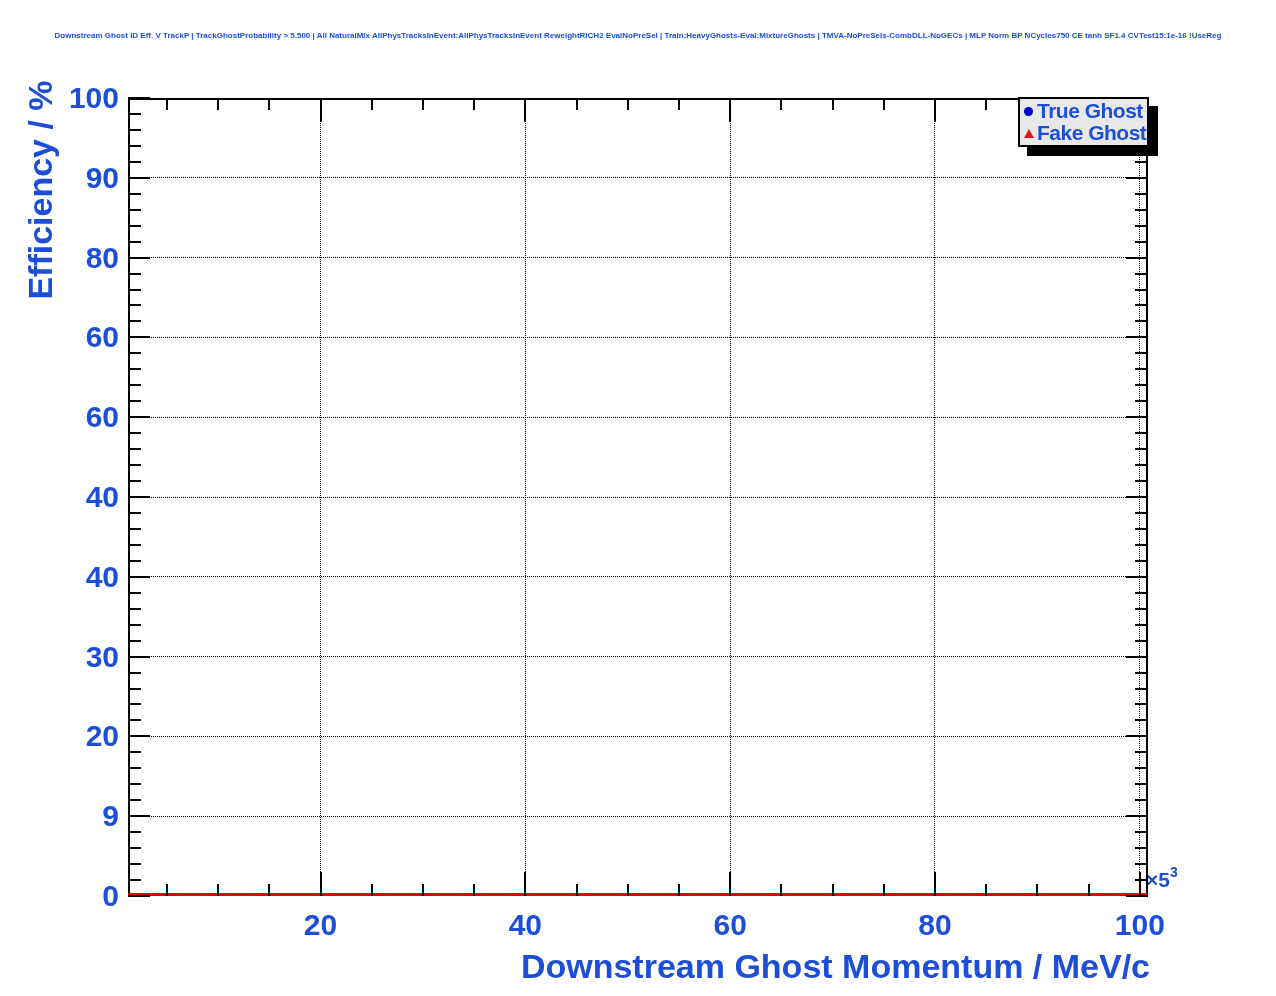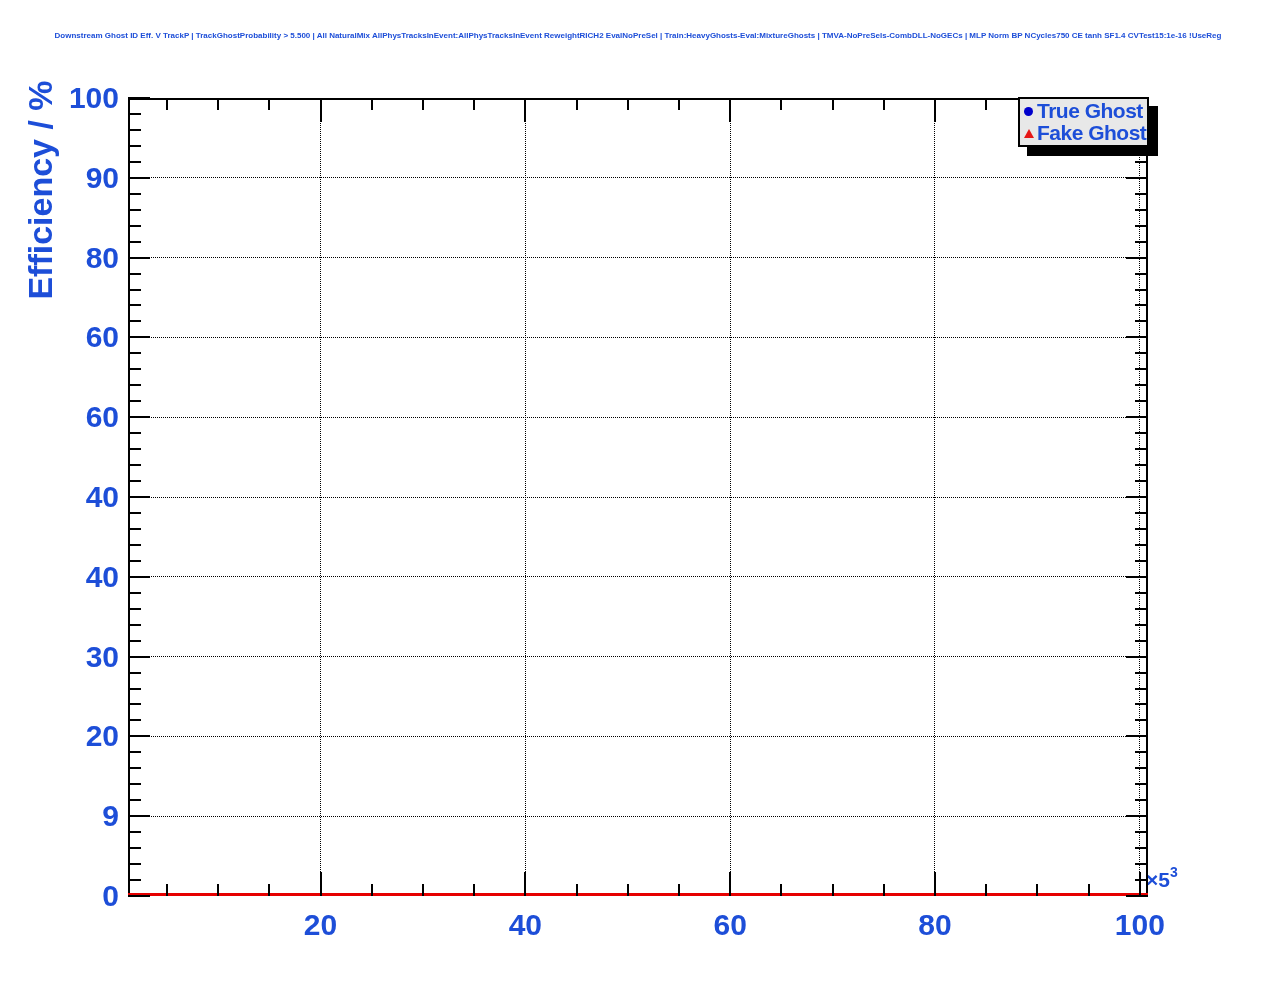--- a/index.html
+++ b/index.html
@@ -198,20 +198,21 @@
       <div class="tick" style="top: 62.84px; left: 0px; height: 2px; width: 13px;"></div>
       <div class="tick" style="top: 62.84px; right: 0px; height: 2px; width: 13px;"></div>
       <div class="tick" style="top: 46.88px; left: 0px; height: 2px; width: 13px;"></div>
       <div class="tick" style="top: 46.88px; right: 0px; height: 2px; width: 13px;"></div>
       <div class="tick" style="top: 30.92px; left: 0px; height: 2px; width: 13px;"></div>
       <div class="tick" style="top: 30.92px; right: 0px; height: 2px; width: 13px;"></div>
       <div class="tick" style="top: 14.96px; left: 0px; height: 2px; width: 13px;"></div>
       <div class="tick" style="top: 14.96px; right: 0px; height: 2px; width: 13px;"></div>
     </div>
 
+  <div class="xtitle">Downstream Ghost Momentum / MeV/c</div>
 
   <div class="xmult"><span>×5</span><sup>3</sup></div>
 
   <div class="legend" style="background: rgb(232, 232, 232);">
     <div class="lrow">
       <span class="lmark">
           <span class="circ" id="mark0" style="background: rgb(0, 0, 204);"></span>
         </span>
       <span class="ltext">True Ghost</span>
     </div>

